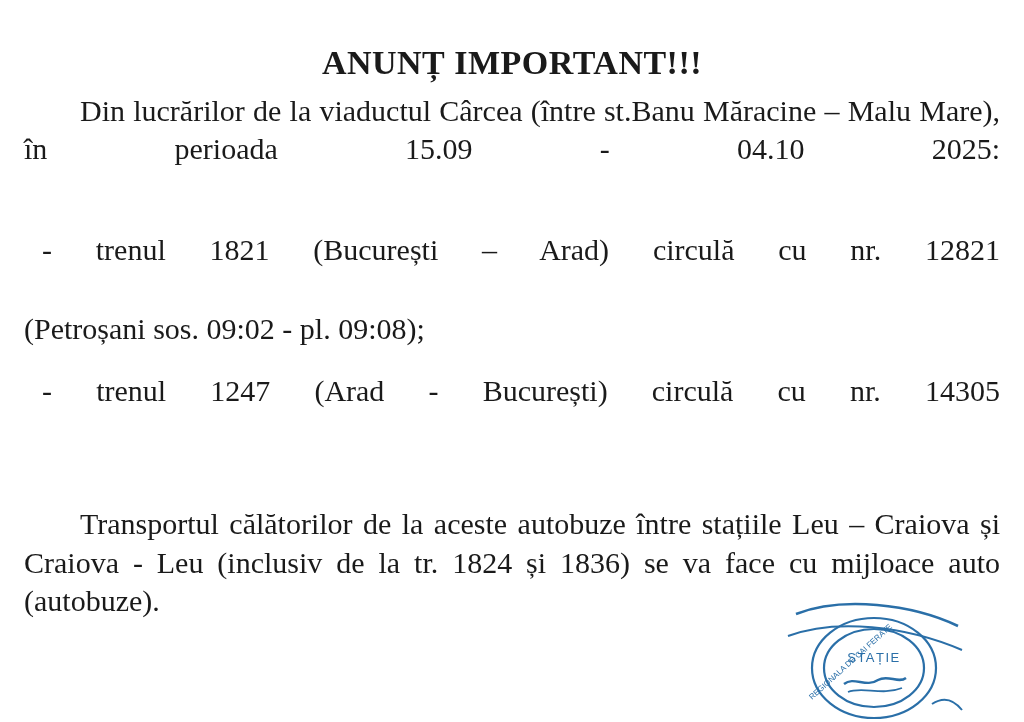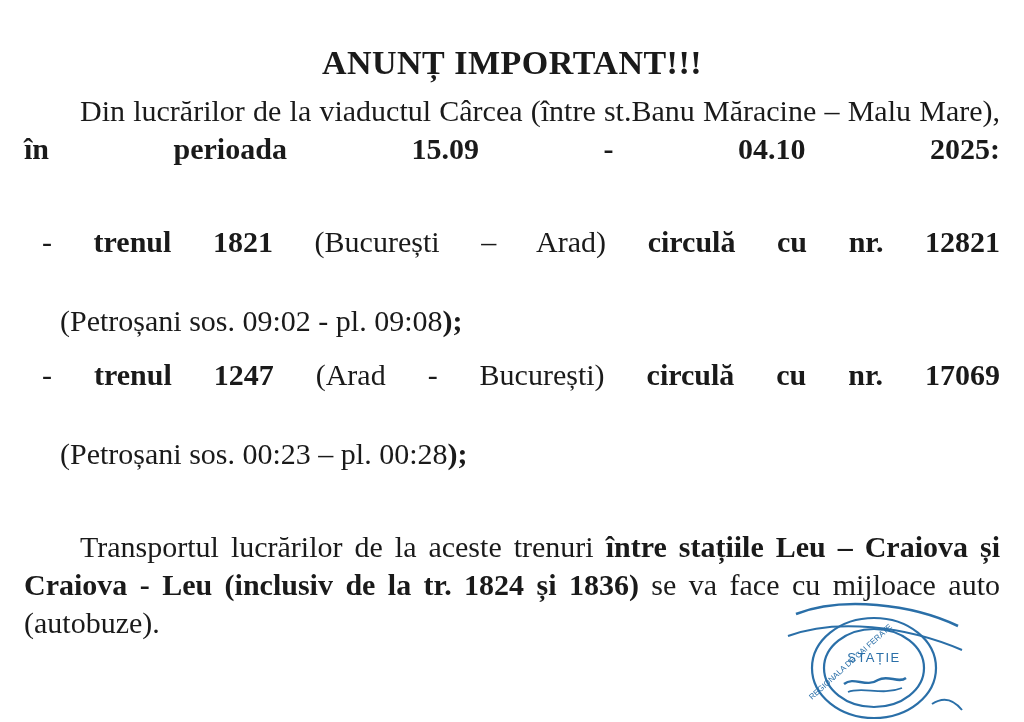--- a/index.html
+++ b/index.html
@@ -34,28 +34,27 @@
     line-height: 1.28;
     text-align: justify;
     text-justify: inter-word;
     margin: 0 0 2px 0;
   }
   .para.indent {
     text-indent: 56px;
   }
   .para.train {
     text-indent: 18px;
-    margin-top: 16px;
+    margin-top: 24px;
   }
   .para.cont {
     text-indent: 0;
     margin-bottom: 0;
-    margin-left: 36px;
   }
-  .b { font-weight: bold; }
+  .b { font-weight: normal; }
   .spacer { height: 54px; }
   
   .stretch::after {
     content: "";
     display: inline-block;
     width: 100%;
   }
   .stamp {
     position: absolute;
     left: 782px;
@@ -70,27 +69,26 @@
 
 <div class="page">
 
   <div class="title">ANUNȚ  IMPORTANT!!!</div>
 
   <p class="para indent stretch"><span>Din lucrărilor de la viaductul Cârcea (între st.Banu Măracine – Malu Mare), </span><span class="b">în perioada 15.09 - 04.10 2025:</span></p>
 
   <p class="para train stretch"><span>- </span><span class="b">trenul 1821</span><span> (București – Arad) </span><span class="b">circulă cu nr. 12821</span></p>
   <p class="para cont"><span>(Petroșani sos. 09:02 - pl. 09:08</span><span class="b">);</span></p>
 
-  <p class="para train stretch"><span>- </span><span class="b">trenul 1247</span><span> (Arad - București) </span><span class="b">circulă cu nr. 17069</span></p>
+  <p class="para train stretch"><span>- </span><span class="b">trenul 1247</span><span> (Arad - București) </span><span class="b">circulă cu nr. 14305</span></p>
 
-  <p class="para cont"><span>(Petroșani sos. 00:23 – pl. 00:28</span><span class="b">);</span></p>
 
   <div class="spacer"></div>
 
-  <p class="para indent"><span>Transportul lucrărilor de la aceste trenuri </span><span class="b">între stațiile Leu – Craiova și Craiova - Leu (inclusiv de la tr. 1824 și 1836)</span><span> se va face cu mijloace auto (autobuze).</span></p>
+  <p class="para indent"><span>Transportul călătorilor de la aceste autobuze </span><span class="b">între stațiile Leu – Craiova și Craiova - Leu (inclusiv de la tr. 1824 și 1836)</span><span> se va face cu mijloace auto (autobuze).</span></p>
 
   <svg class="stamp" viewBox="0 0 185 130" xmlns="http://www.w3.org/2000/svg">
     <g fill="none" stroke="#2a6fa8" stroke-width="2.2">
       <ellipse cx="92" cy="76" rx="62" ry="50"></ellipse>
       <ellipse cx="92" cy="76" rx="50" ry="39"></ellipse>
       <path d="M14 22 C60 4, 130 12, 176 34" stroke-width="2.6"></path>
       <path d="M6 44 C54 26, 124 34, 180 58" stroke-width="2"></path>
       <path d="M150 112 C162 104, 172 108, 180 118" stroke-width="2"></path>
       <path d="M62 92 C72 84, 84 96, 96 88 C106 82, 116 92, 124 86" stroke-width="2.4"></path>
       <path d="M66 100 C80 94, 100 104, 120 96" stroke-width="1.8"></path>

